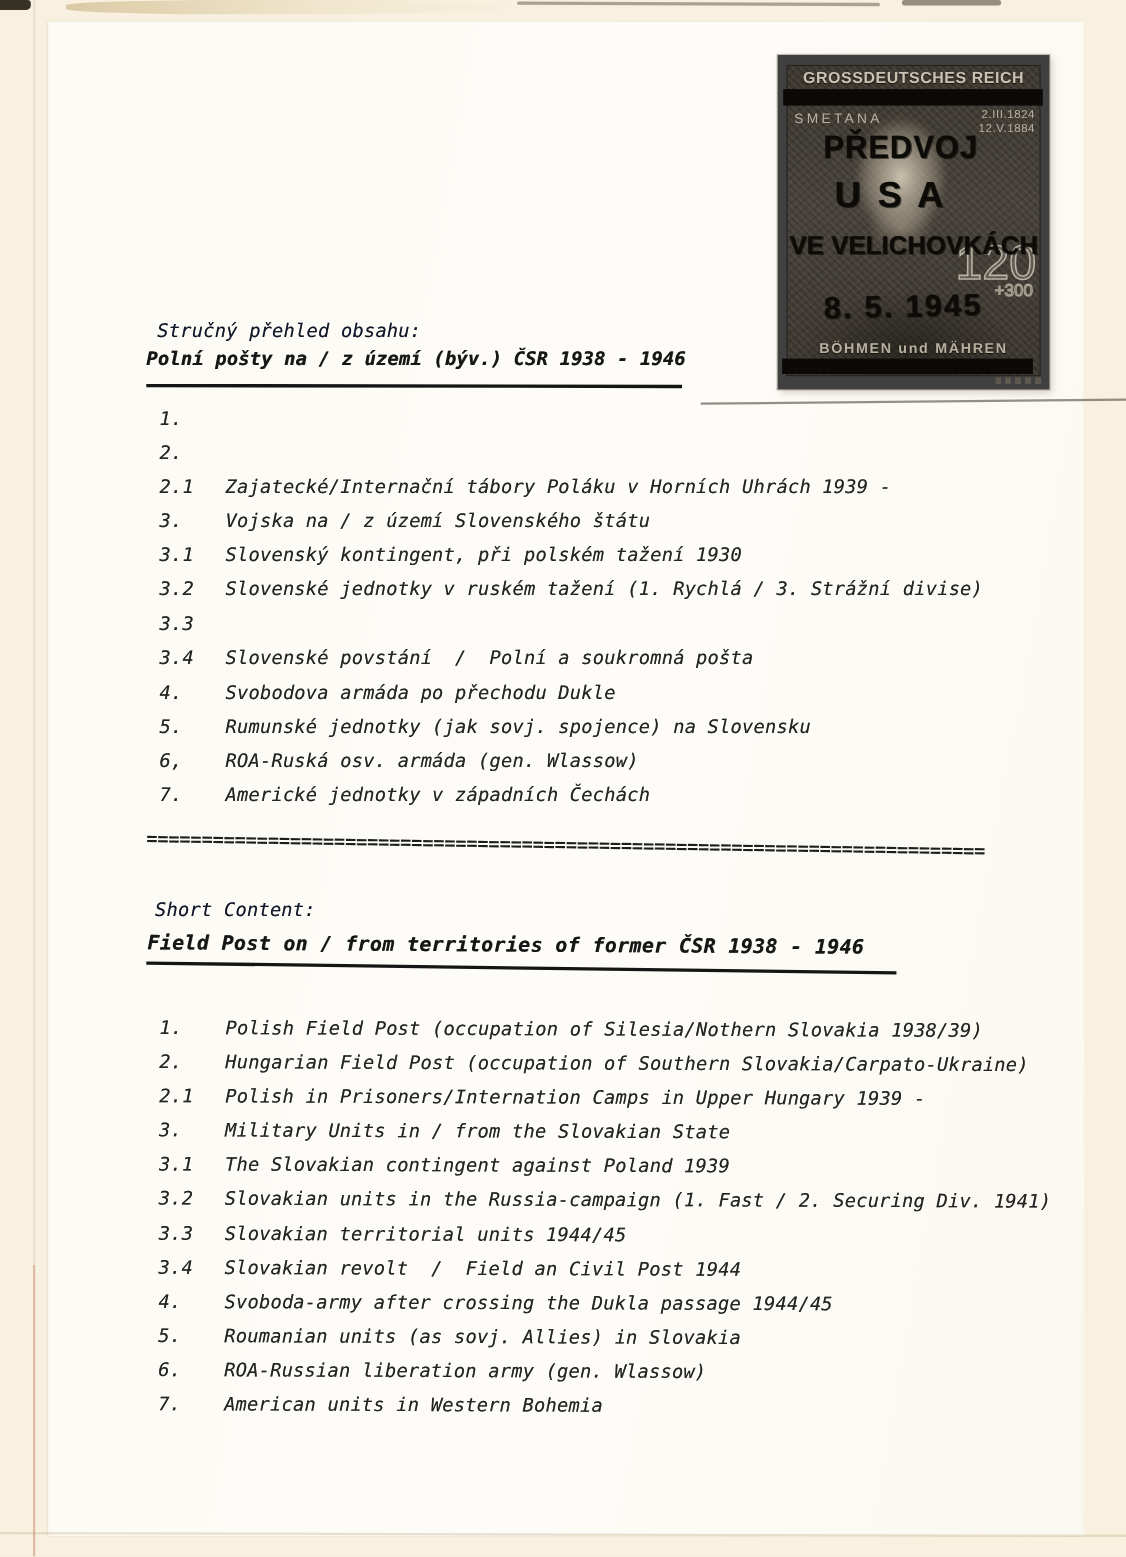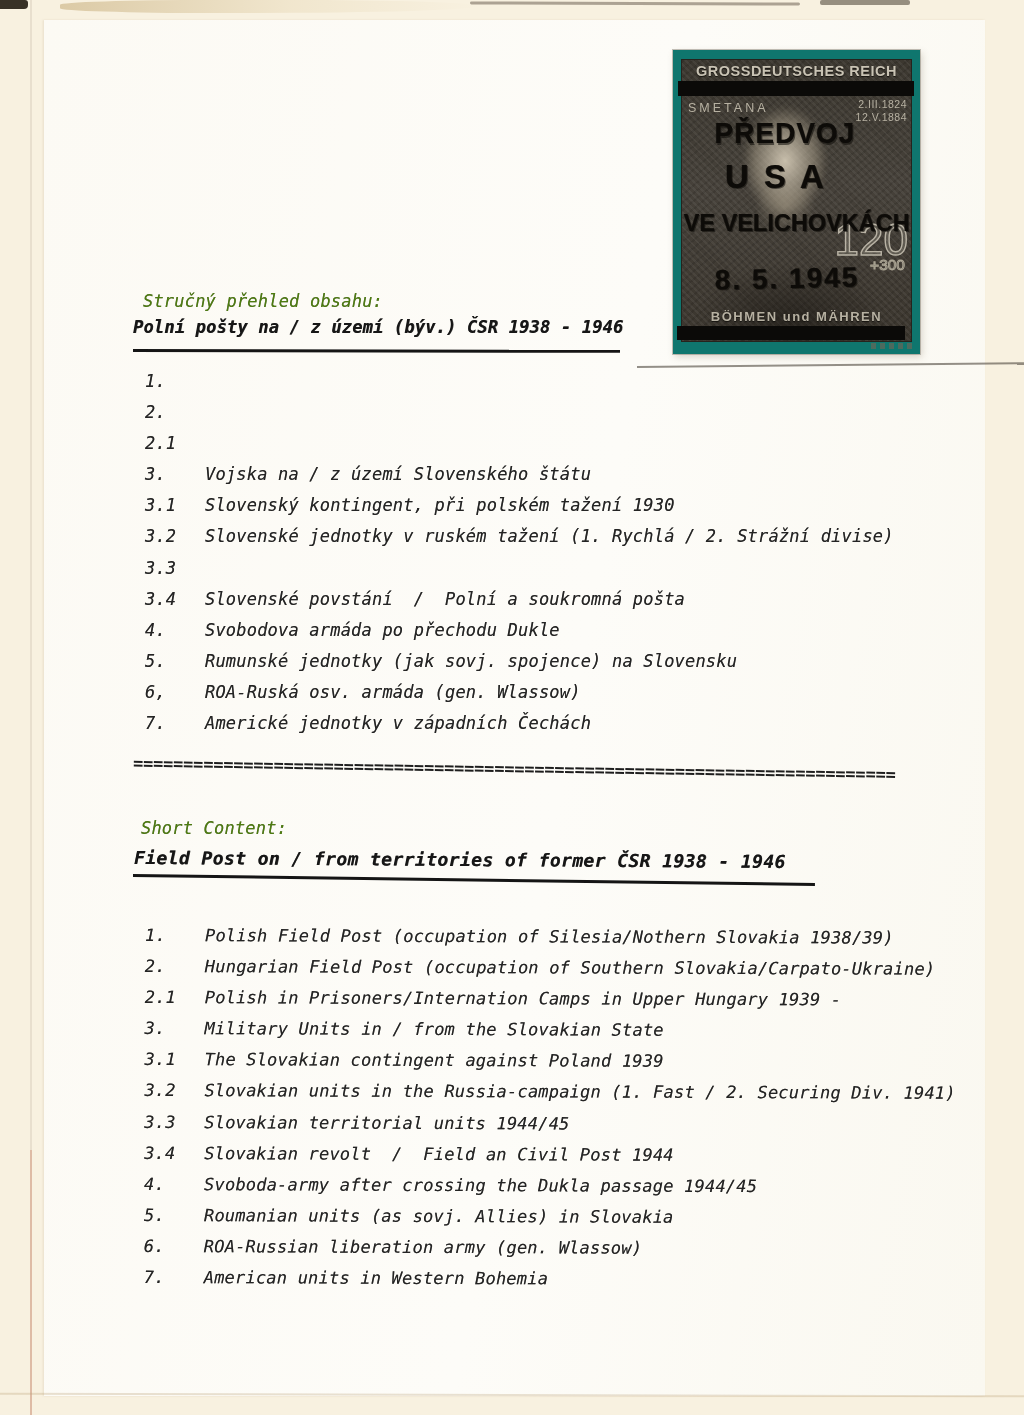--- a/index.html
+++ b/index.html
@@ -16,21 +16,21 @@
   .paper{
     position:absolute;left:44px;top:20px;width:941px;height:1376px;
     background:linear-gradient(100deg,#fcfaf4 0%,#fdfcf8 55%,#faf8f0 100%);
     box-shadow:-1px 0 2px rgba(150,120,80,.15);
   }
   
   .edge-mark{position:absolute;}
   .tw{ 
     position:absolute;
     font-style:italic;
-    color:#4d7c0f;
+    color:#0f172a;
     font-size:17px;
     white-space:pre;
     text-shadow:0 0 .4px rgba(20,20,20,.55);
     letter-spacing:.2px;
   }
   .tw.bold{font-weight:700;color:#161616;text-shadow:.4px 0 0 rgba(0,0,0,.7);}
   .rule{position:absolute;background:#151515;height:3px;transform-origin:left center;}
   .faint-line{position:absolute;background:rgba(90,84,76,.65);height:1.5px;transform-origin:left center;}
   .doc-list{position:absolute;display:flex;flex-direction:column;}
   .doc-row{display:flex;height:31.1px;align-items:flex-start;}
@@ -41,22 +41,22 @@
     text-shadow:0 0 .4px rgba(20,20,20,.55);letter-spacing:.2px;
   }
   .separator{
     position:absolute;left:133px;top:753px;
     font-size:17px;font-weight:700;font-style:normal;
     letter-spacing:-0.2px;color:#1d1d1d;white-space:pre;
     transform:rotate(0.85deg);transform-origin:left center;
   }
   
   .stamp{
-    position:absolute;left:673px;top:50px;width:247px;height:304px;
-    background:#0f766e;
+    position:absolute;left:707px;top:50px;width:247px;height:304px;
+    background:#404040;
     box-shadow:0 0 0 1px rgba(125,118,105,.45),2px 3px 7px rgba(110,95,70,.25);
   }
   .stamp-art{
     position:absolute;left:8px;top:9px;right:8px;bottom:12px;
     background:
       radial-gradient(ellipse 52px 68px at 45% 36%, rgba(214,204,184,.9), rgba(165,155,135,.5) 58%, rgba(120,112,96,.15) 78%, transparent 85%),
       radial-gradient(ellipse 40px 34px at 45% 52%, rgba(150,140,122,.65), transparent 75%),
       radial-gradient(ellipse 120px 70px at 48% 92%, rgba(25,22,18,.55), transparent 80%),
       repeating-linear-gradient(45deg, rgba(255,255,255,.05) 0 2px, transparent 2px 5px),
       repeating-linear-gradient(-40deg, rgba(0,0,0,.10) 0 2px, transparent 2px 6px),
@@ -135,35 +135,36 @@
     <div class="doc-row">
       <span class="num">1.</span>
     </div>
 
     <div class="doc-row">
       <span class="num">2.</span>
     </div>
 
     <div class="doc-row">
       <span class="num">2.1</span>
+      <span class="txt">Zajatecké/Internační tábory Poláku v Horních Uhrách 1939 -</span>
     </div>
 
     <div class="doc-row">
       <span class="num">3.</span>
       <span class="txt">Vojska na / z území Slovenského štátu</span>
     </div>
 
     <div class="doc-row">
       <span class="num">3.1</span>
       <span class="txt">Slovenský kontingent, při polském tažení 1930</span>
     </div>
 
     <div class="doc-row">
       <span class="num">3.2</span>
-      <span class="txt">Slovenské jednotky v ruském tažení (1. Rychlá / 2. Strážní divise)</span>
+      <span class="txt">Slovenské jednotky v ruském tažení (1. Rychlá / 3. Strážní divise)</span>
     </div>
 
     <div class="doc-row">
       <span class="num">3.3</span>
     </div>
 
     <div class="doc-row">
       <span class="num">3.4</span>
       <span class="txt">Slovenské povstání  /  Polní a soukromná pošta</span>
     </div>

